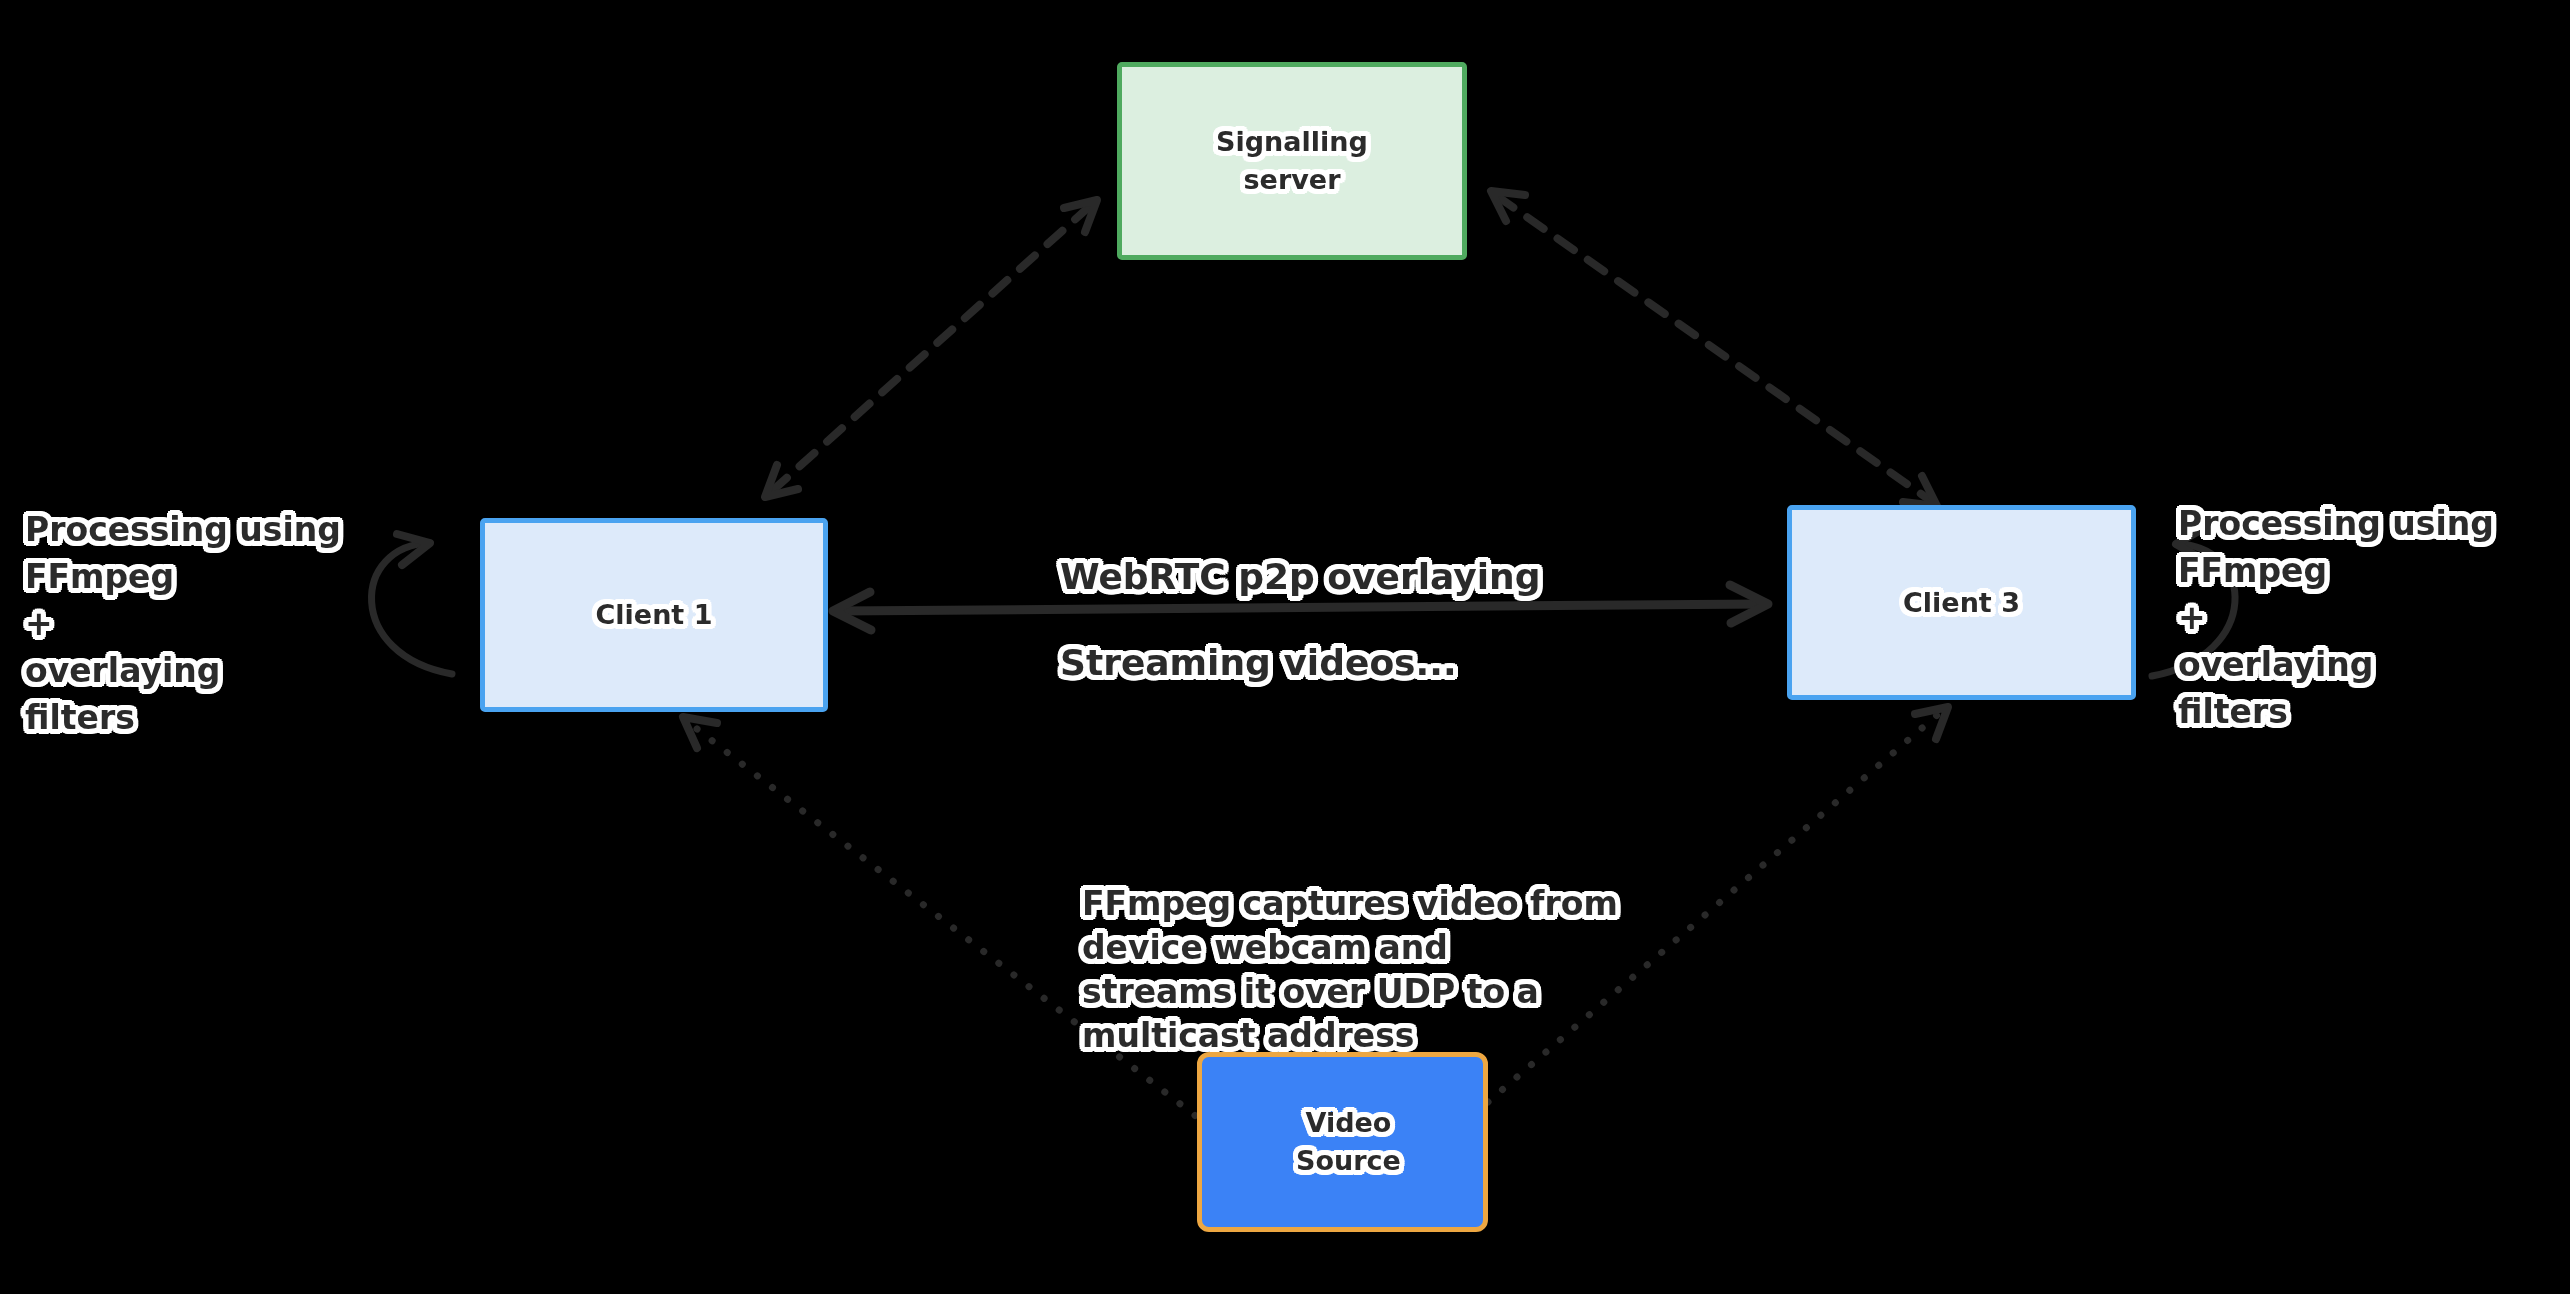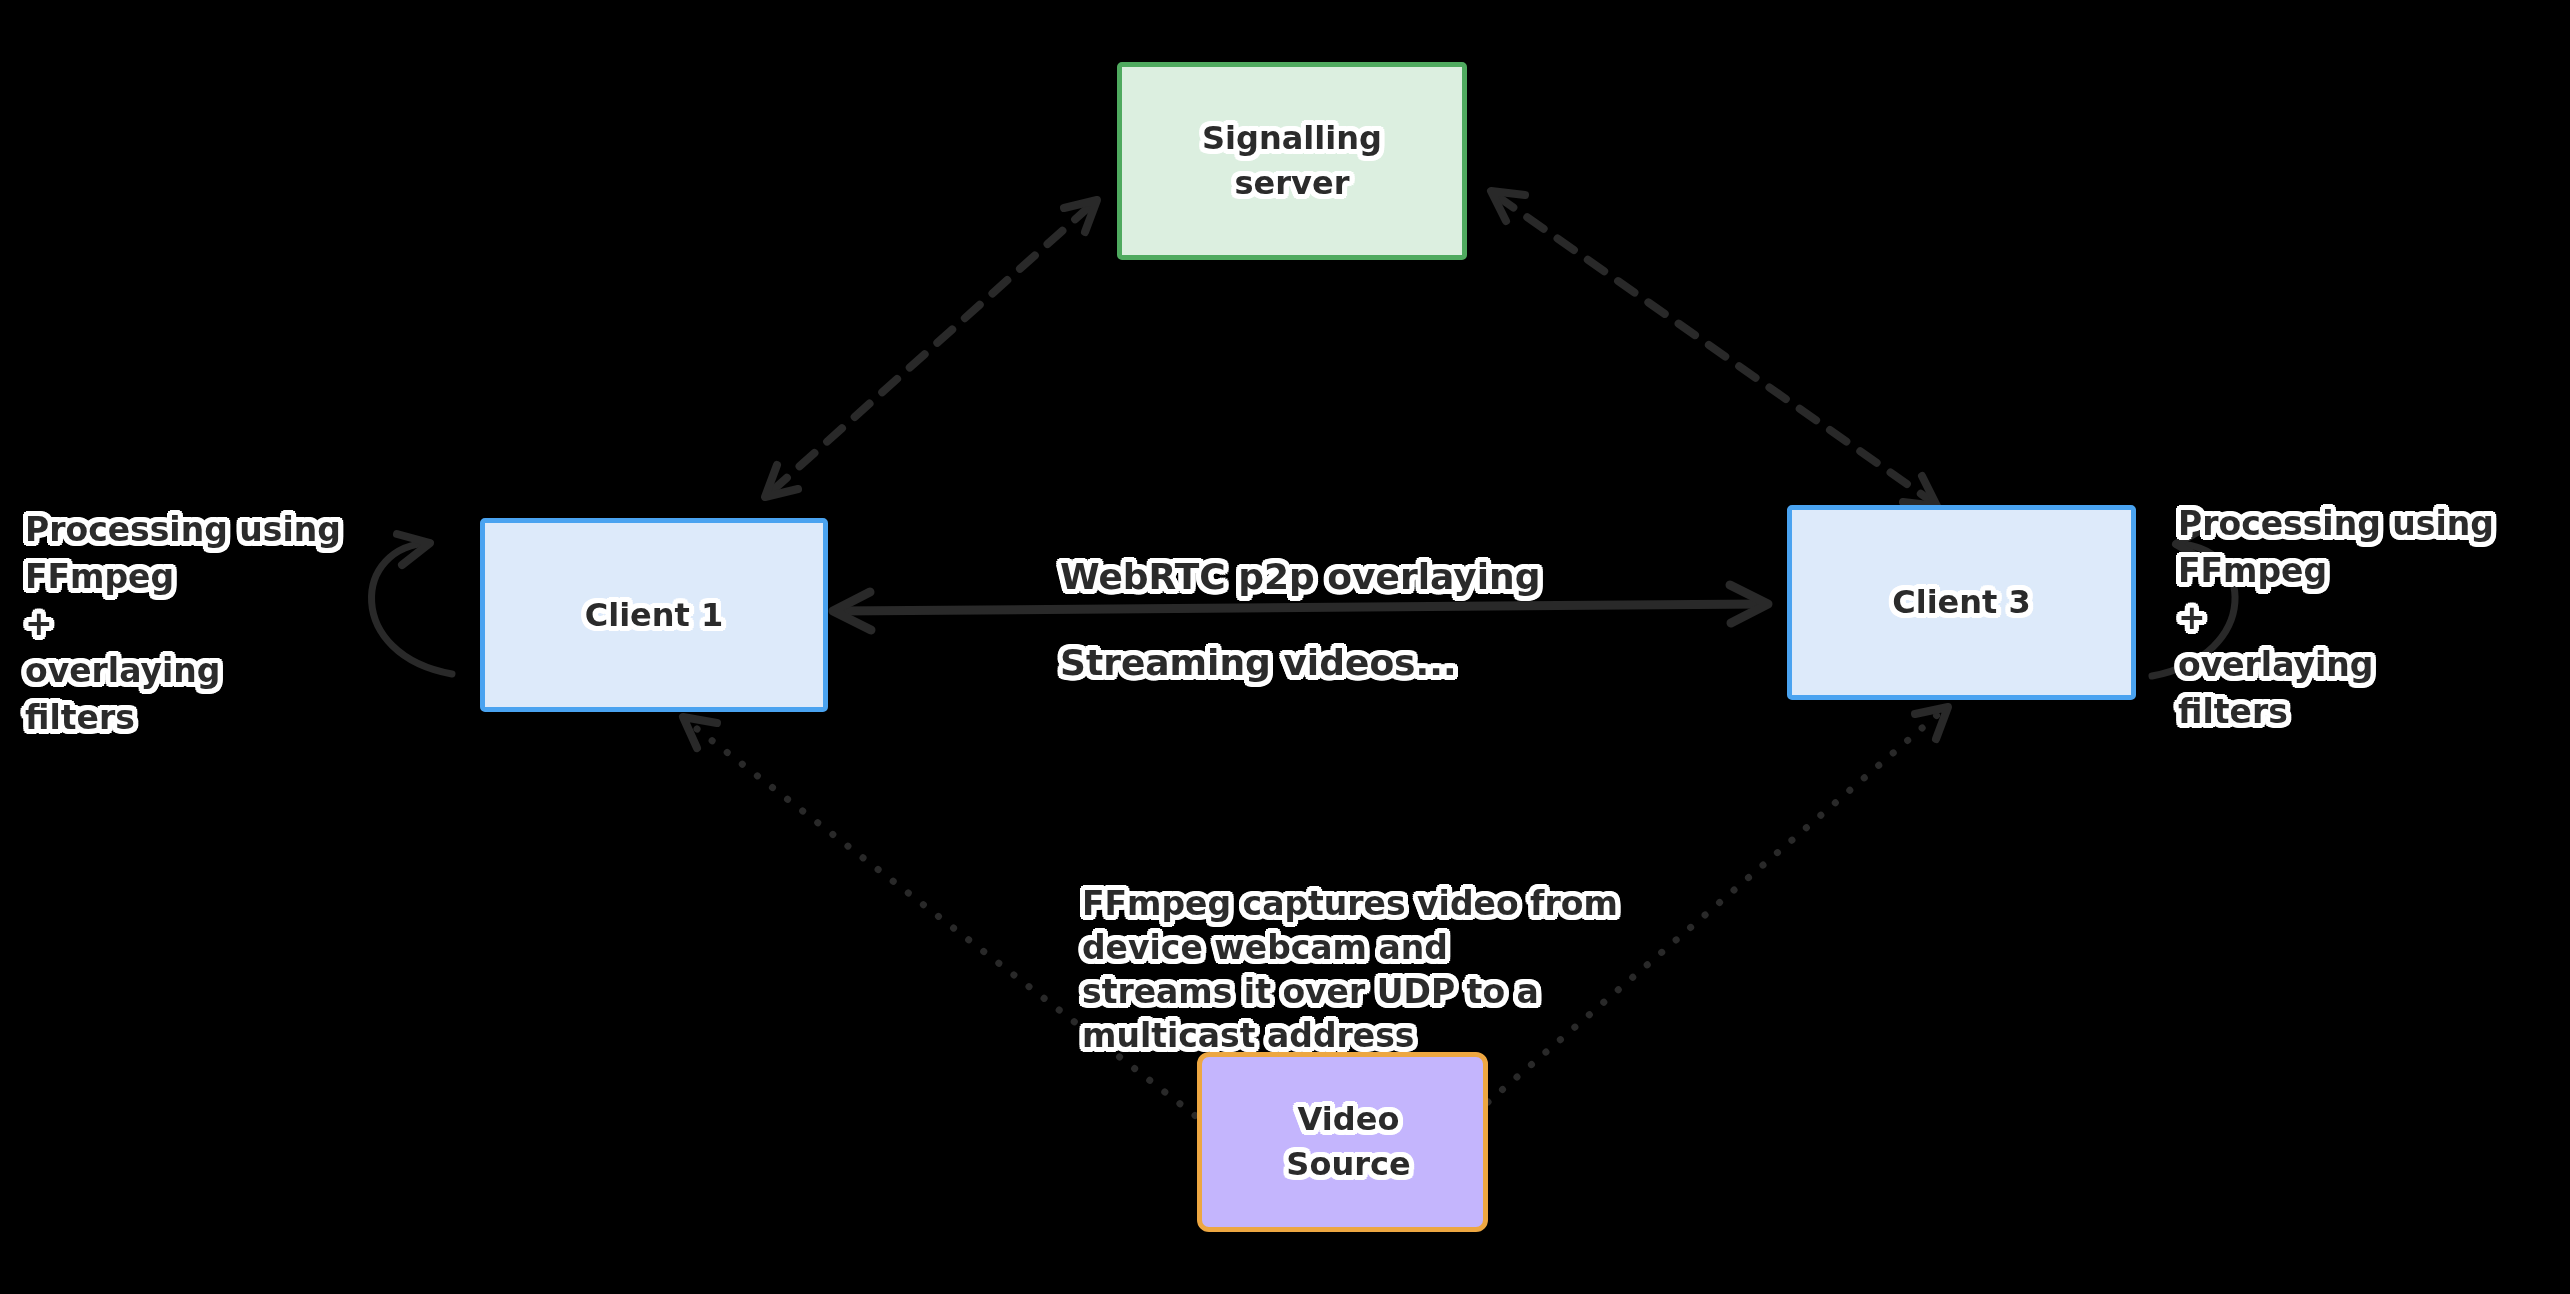--- a/index.html
+++ b/index.html
@@ -24,21 +24,21 @@
     position: absolute;
     box-sizing: border-box;
     border: 5px solid #888;
     border-radius: 5px;
     display: flex;
     align-items: center;
     justify-content: center;
     text-align: center;
   }
   .node-label {
-    font-size: 32px;
+    font-size: 27px;
     font-weight: 700;
     color: #2b2b2b;
     line-height: 1.4;
     white-space: pre-line;
   }
   .outlined {
     text-shadow:
       -4px -4px 0 #fff,  4px -4px 0 #fff, -4px 4px 0 #fff,  4px 4px 0 #fff,
       -5px  0   0 #fff,  5px  0   0 #fff,  0  -5px 0 #fff,  0   5px 0 #fff,
       -2px -5px 0 #fff,  2px  5px 0 #fff, -5px  2px 0 #fff,  5px -2px 0 #fff,
@@ -128,21 +128,21 @@
   </div>
 
   <div class="node" id="node-client1" style="background-color: rgb(221, 234, 250); border-color: rgb(74, 163, 240);">
     <div class="node-label outlined">Client 1</div>
   </div>
 
   <div class="node" id="node-client2" style="background-color: rgb(221, 234, 250); border-color: rgb(74, 163, 240);">
     <div class="node-label outlined">Client 3</div>
   </div>
 
-  <div class="node" id="node-video" style="background-color: #c4b5fd; border-color: rgb(237, 167, 66); padding-left: 12px;">
+  <div class="node" id="node-video" style="background-color: #3b82f6; border-color: rgb(237, 167, 66); padding-left: 12px;">
     <div class="node-label outlined">Video
 Source</div>
   </div>
 
   <div class="annotation outlined" id="ann-left" style="color: rgb(43, 43, 43);">Processing using
 FFmpeg
 +
 overlaying
 filters</div>
 

